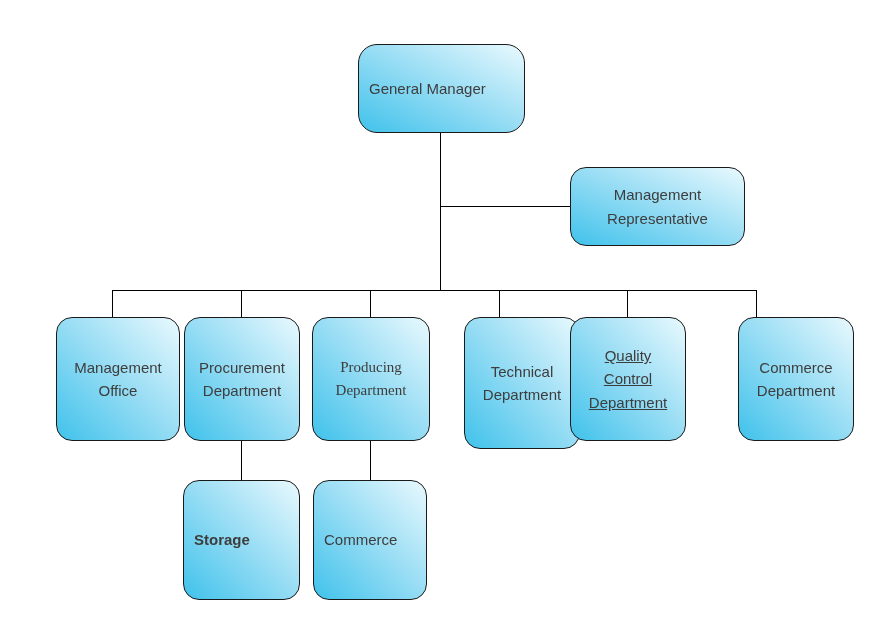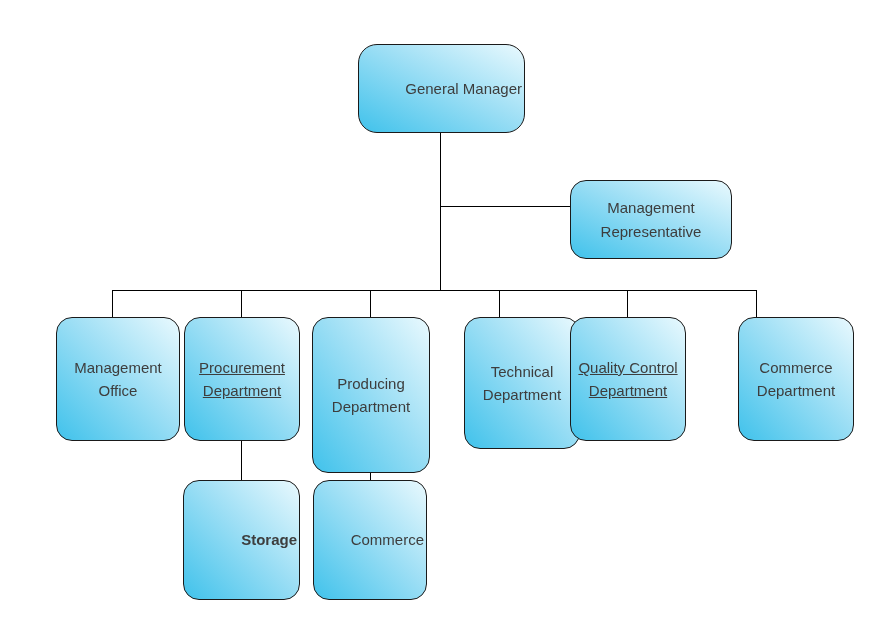--- a/index.html
+++ b/index.html
@@ -13,41 +13,41 @@
     height: 638px;
     background: #ffffff;
     font-family: "Liberation Sans", sans-serif;
     overflow: hidden;
   }
   .node {
     position: absolute;
     box-sizing: border-box;
     display: flex;
     align-items: center;
-    justify-content: flex-end;
+    justify-content: flex-start;
     text-align: center;
     border: 1.4px solid #1a1a1a;
     border-radius: 16px;
     background: linear-gradient(to top right, #40c2eb 0%, #9edff5 55%, #e9f9fe 100%);
     color: #3d3d3d;
     font-size: 15px;
     line-height: 1.55;
-    padding: 4px 2px;
+    padding: 4px 10px;
     cursor: default;
   }
   .line {
     position: absolute;
     background: #000000;
   }
   
   #n-general-manager            { left: 358px; top:  44px; width: 167px; height:  89px; border-radius: 19px; }
-  #n-management-representative  { left: 570px; top: 180px; width: 162px; height:  79px; }
+  #n-management-representative  { left: 570px; top: 167px; width: 175px; height:  79px; }
   #n-management-office          { left:  56px; top: 317px; width: 124px; height: 124px; }
-  #n-procurement-department     { left: 184px; top: 317px; width: 116px; height: 124px; text-decoration: underline; }
-  #n-producing-department       { left: 312px; top: 317px; width: 118px; height: 156px; }
+  #n-procurement-department     { left: 184px; top: 317px; width: 116px; height: 124px; }
+  #n-producing-department       { left: 312px; top: 317px; width: 118px; height: 124px; font-family: Liberation Serif, serif; }
   #n-technical-department       { left: 464px; top: 317px; width: 116px; height: 132px; }
   #n-quality-control-department { left: 570px; top: 317px; width: 116px; height: 124px; text-decoration: underline; }
   #n-commerce-department        { left: 698px; top: 317px; width: 116px; height: 124px; margin-left: 40px; }
   #n-storage                    { left: 183px; top: 480px; width: 117px; height: 120px; font-weight: bold; }
   #n-workshop                   { left: 313px; top: 480px; width: 114px; height: 120px; }
 </style>
 </head>
 <body>
 
 <div class="canvas">

